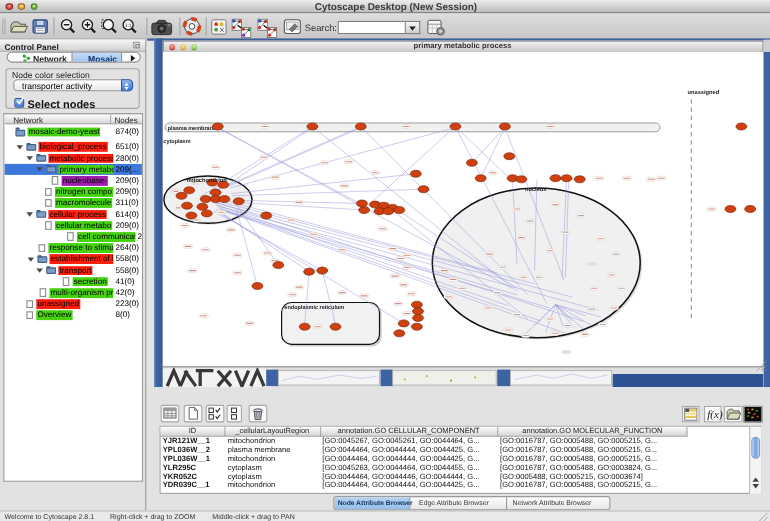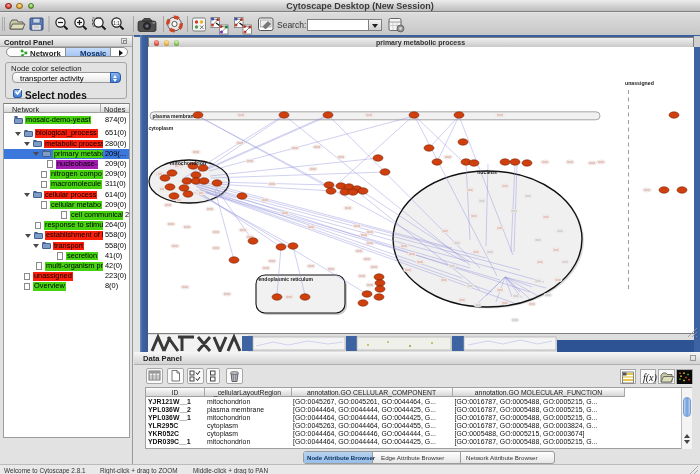--- a/index.html
+++ b/index.html
@@ -609,24 +609,20 @@
       <ellipse cx="277" cy="297" rx="5.0" ry="3.2" fill="#cf400e" stroke="#7a2407" stroke-width="0.6"></ellipse>
       <ellipse cx="305" cy="297" rx="5.0" ry="3.2" fill="#cf400e" stroke="#7a2407" stroke-width="0.6"></ellipse>
 <text x="487" y="174" font-size="5.2" font-weight="bold" fill="#1a1a1a" text-anchor="middle">nucleus</text>
 <text x="188" y="165" font-size="5.2" font-weight="bold" fill="#1a1a1a" text-anchor="middle">mitochondrion</text>
 </svg>
 <svg class="abs" style="left:687px;top:327px;" width="11" height="11" viewBox="0 0 11 11">
       <path d="M10 1 L1 10 M10 5 L5 10 M10 9 L9 10" stroke="#999" stroke-width="0.8"></path>
     </svg>
 
 <div class="abs" style="left:134px;top:352px;width:566px;height:112px;background:#e2e2e2;">
-  <div class="abs" style="left:0;top:0;width:566px;height:12.5px;background:linear-gradient(#f7f7f7,#d2d2d2);border-bottom:1px solid #b0b0b0;">
-    <div style="font-size:7.6px;font-weight:bold;color:#222;padding:2px 0 0 9px;">Data Panel</div>
-    <div class="abs" style="left:556px;top:3px;width:6px;height:6px;border:1px solid #999;"></div>
-  </div>
 
 <div class="abs" style="left:12px;top:16px;width:17px;height:16px;background:#fafafa;border:1px solid #a8a8a8;border-radius:2px;">
   <svg width="15" height="14" viewBox="0 0 15 14">
           <rect x="2" y="2" width="11" height="9" fill="#eee" stroke="#555" stroke-width="0.8"></rect>
           <rect x="2" y="2" width="11" height="2.6" fill="#999"></rect>
           <line x1="2" y1="7" x2="13" y2="7" stroke="#777" stroke-width="0.6"></line>
           <line x1="2" y1="9" x2="13" y2="9" stroke="#777" stroke-width="0.6"></line>
           <line x1="5.6" y1="4.6" x2="5.6" y2="11" stroke="#777" stroke-width="0.6"></line>
           <line x1="9.2" y1="4.6" x2="9.2" y2="11" stroke="#777" stroke-width="0.6"></line>
         </svg>

